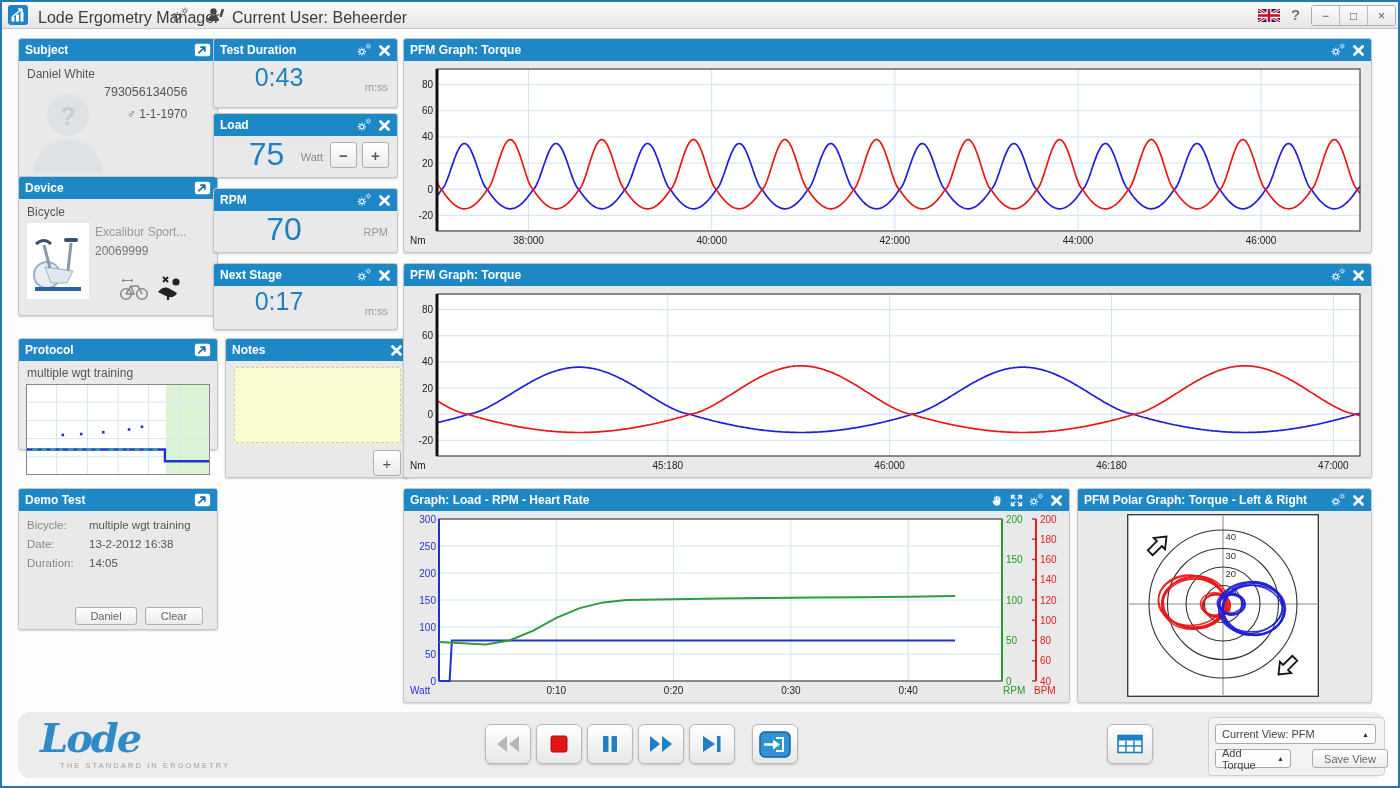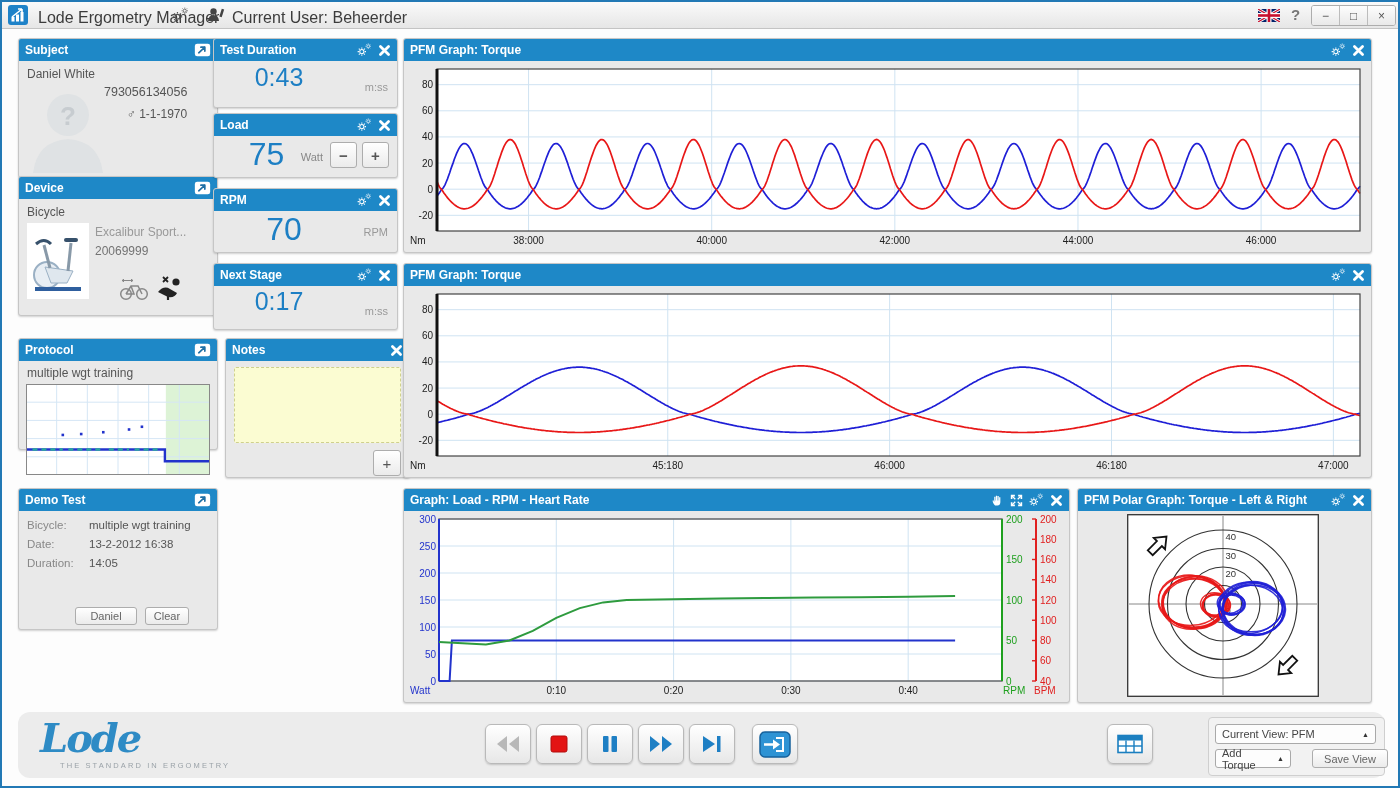--- a/index.html
+++ b/index.html
@@ -259,21 +259,21 @@
       </span>
   </div>
   <div class="pbody" style="font-size:11.5px">
     <span class="abs" style="left:8px;top:8px;color:#888">Bicycle:</span>
     <span class="abs" style="left:70px;top:8px">multiple wgt training</span>
     <span class="abs" style="left:8px;top:27px;color:#888">Date:</span>
     <span class="abs" style="left:70px;top:27px">13-2-2012 16:38</span>
     <span class="abs" style="left:8px;top:46px;color:#888">Duration:</span>
     <span class="abs" style="left:70px;top:46px">14:05</span>
     <span class="btn abs" style="left:56px;top:96px;width:62px;height:18px">Daniel</span>
-    <span class="btn abs" style="left:126px;top:96px;width:44px;height:18px">Clear</span>
+    <span class="btn abs" style="left:126px;top:96px;width:58px;height:18px">Clear</span>
   </div>
 </div>
 
 <div class="panel" style="left:213px;top:38px;width:185px;height:70px">
   <div class="phead">
     <span class="ptitle">Test Duration</span>
     <span class="hicon">
         <svg width="15" height="14">
           <use href="#sym-gears"></use>
         </svg>

